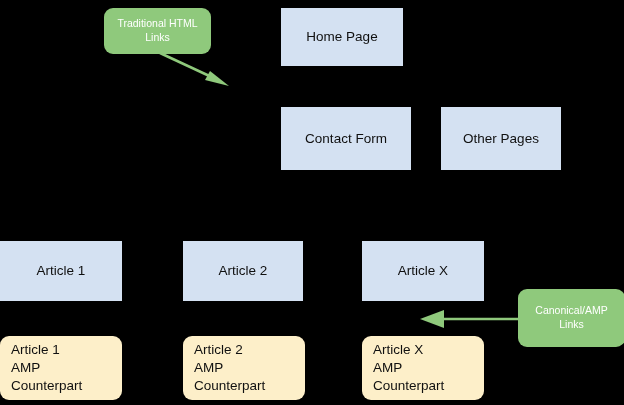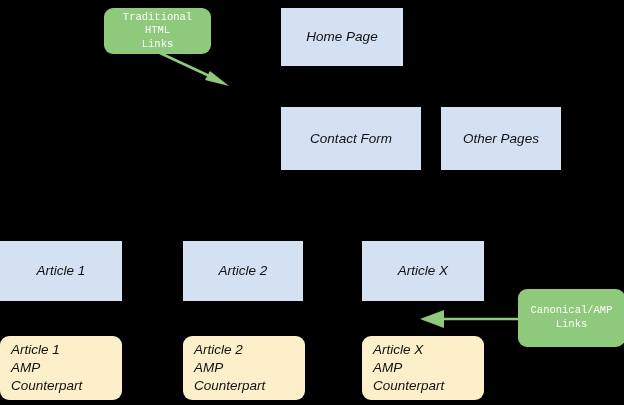--- a/index.html
+++ b/index.html
@@ -20,21 +20,20 @@
   }
   .node {
     position: absolute;
     box-sizing: border-box;
     display: flex;
     align-items: center;
     justify-content: center;
     text-align: center;
     line-height: 1.18;
     white-space: pre-line;
-    font-style: italic;
   }
   .node-blue {
     background: #d4e1f2;
     color: #101010;
     font-size: 13.5px;
   }
   .node-yellow {
     background: #fdefc9;
     color: #101010;
     font-size: 13.5px;
@@ -51,21 +50,20 @@
     color: #ffffff;
     font-size: 10.5px;
     border-radius: 9px;
     display: flex;
     align-items: center;
     justify-content: center;
     text-align: center;
     line-height: 1.3;
     white-space: pre-line;
     padding: 0 6px;
-    font-family: Liberation Mono, monospace;
   }
   .arrow-layer {
     position: absolute;
     left: 0;
     top: 0;
     width: 624px;
     height: 405px;
     pointer-events: none;
   }
 </style>
@@ -81,21 +79,21 @@
     </g>
     <g>
       <line x1="519" y1="319" x2="440" y2="319" stroke="#8fc97c" stroke-width="2.6"></line>
       <polygon points="420,319 444,310 444,328" fill="#8fc97c"></polygon>
     </g>
   </svg>
 
   <div class="node node-blue" style="left:281px; top:8px; width:122px; height:58px;">Home Page</div>
 
 
-  <div class="node node-blue" style="left:281px; top:107px; width:140px; height:63px;">Contact Form</div>
+  <div class="node node-blue" style="left:281px; top:107px; width:130px; height:63px;">Contact Form</div>
 
   <div class="node node-blue" style="left:441px; top:107px; width:120px; height:63px;">Other Pages</div>
 
   <div class="node node-blue" style="left:0px; top:241px; width:122px; height:60px;">Article 1</div>
 
   <div class="node node-blue" style="left:183px; top:241px; width:120px; height:60px;">Article 2</div>
 
   <div class="node node-blue" style="left:362px; top:241px; width:122px; height:60px;">Article X</div>
 
   <div class="node node-yellow" style="left:0px; top:336px; width:122px; height:64px;">Article 1

